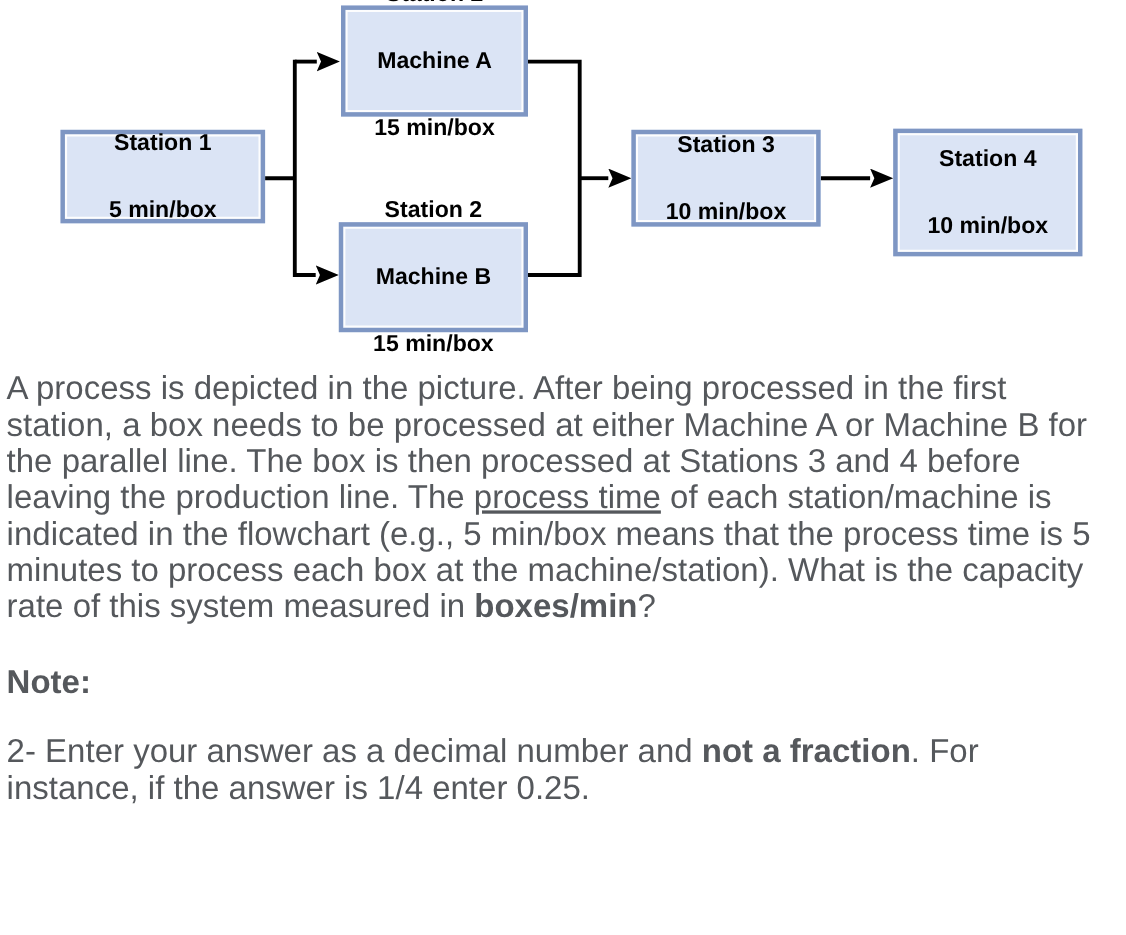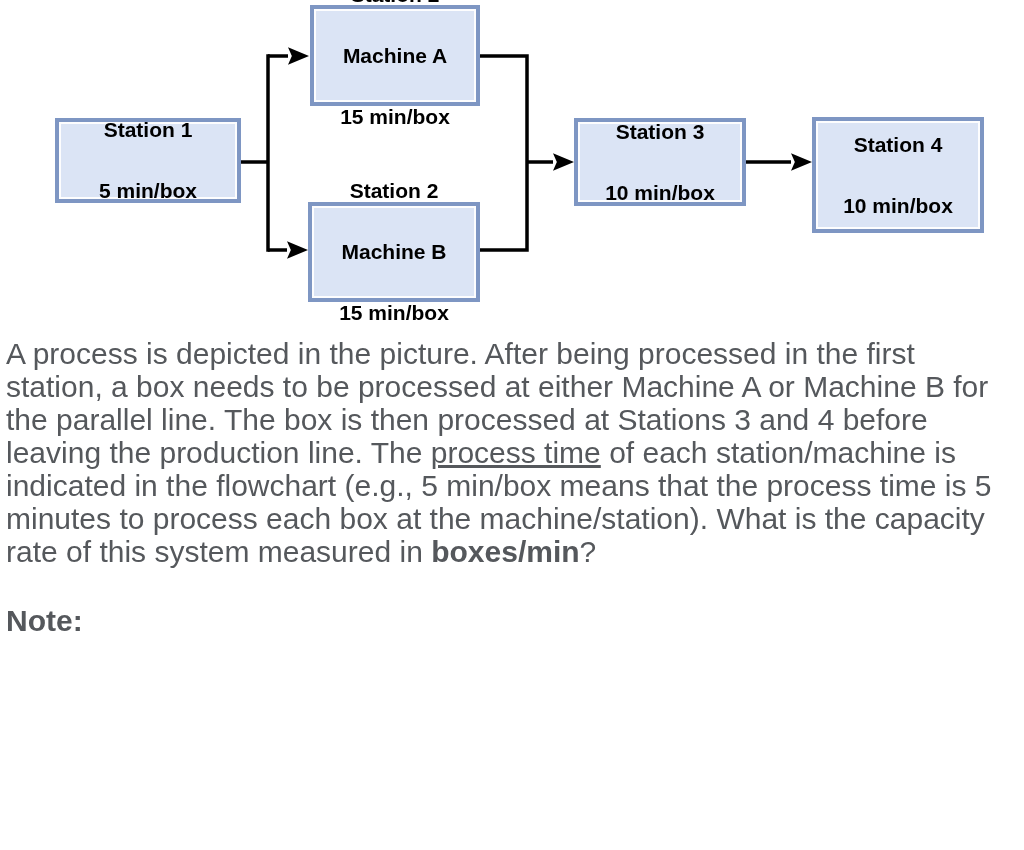--- a/index.html
+++ b/index.html
@@ -124,16 +124,17 @@
       <span>10 min/box</span>
     </div>
   </div>
 
   <div class="textcol">
     <p class="question"><span>A process is depicted in the picture. After being processed in the first station, a box needs to be processed at either Machine A or Machine B for the parallel line. The box is then processed at Stations 3 and 4 before leaving the production line. The </span><span class="u">process time</span><span> of each station/machine is indicated in the flowchart (e.g., 5 min/box means that the process time is 5 minutes to process each box at the machine/station). What is the capacity rate of this system measured in </span><strong>boxes/min</strong><span>?</span></p>
 
     <p class="note-title">Note:</p>
 
     <div class="notes">
+      <div><span>2- Enter your answer as a decimal number and </span><strong>not a fraction</strong><span>. For instance, if the answer is 1/4 enter 0.25.</span></div>
     </div>
   </div>
 
 </div>
 
 </body></html>

